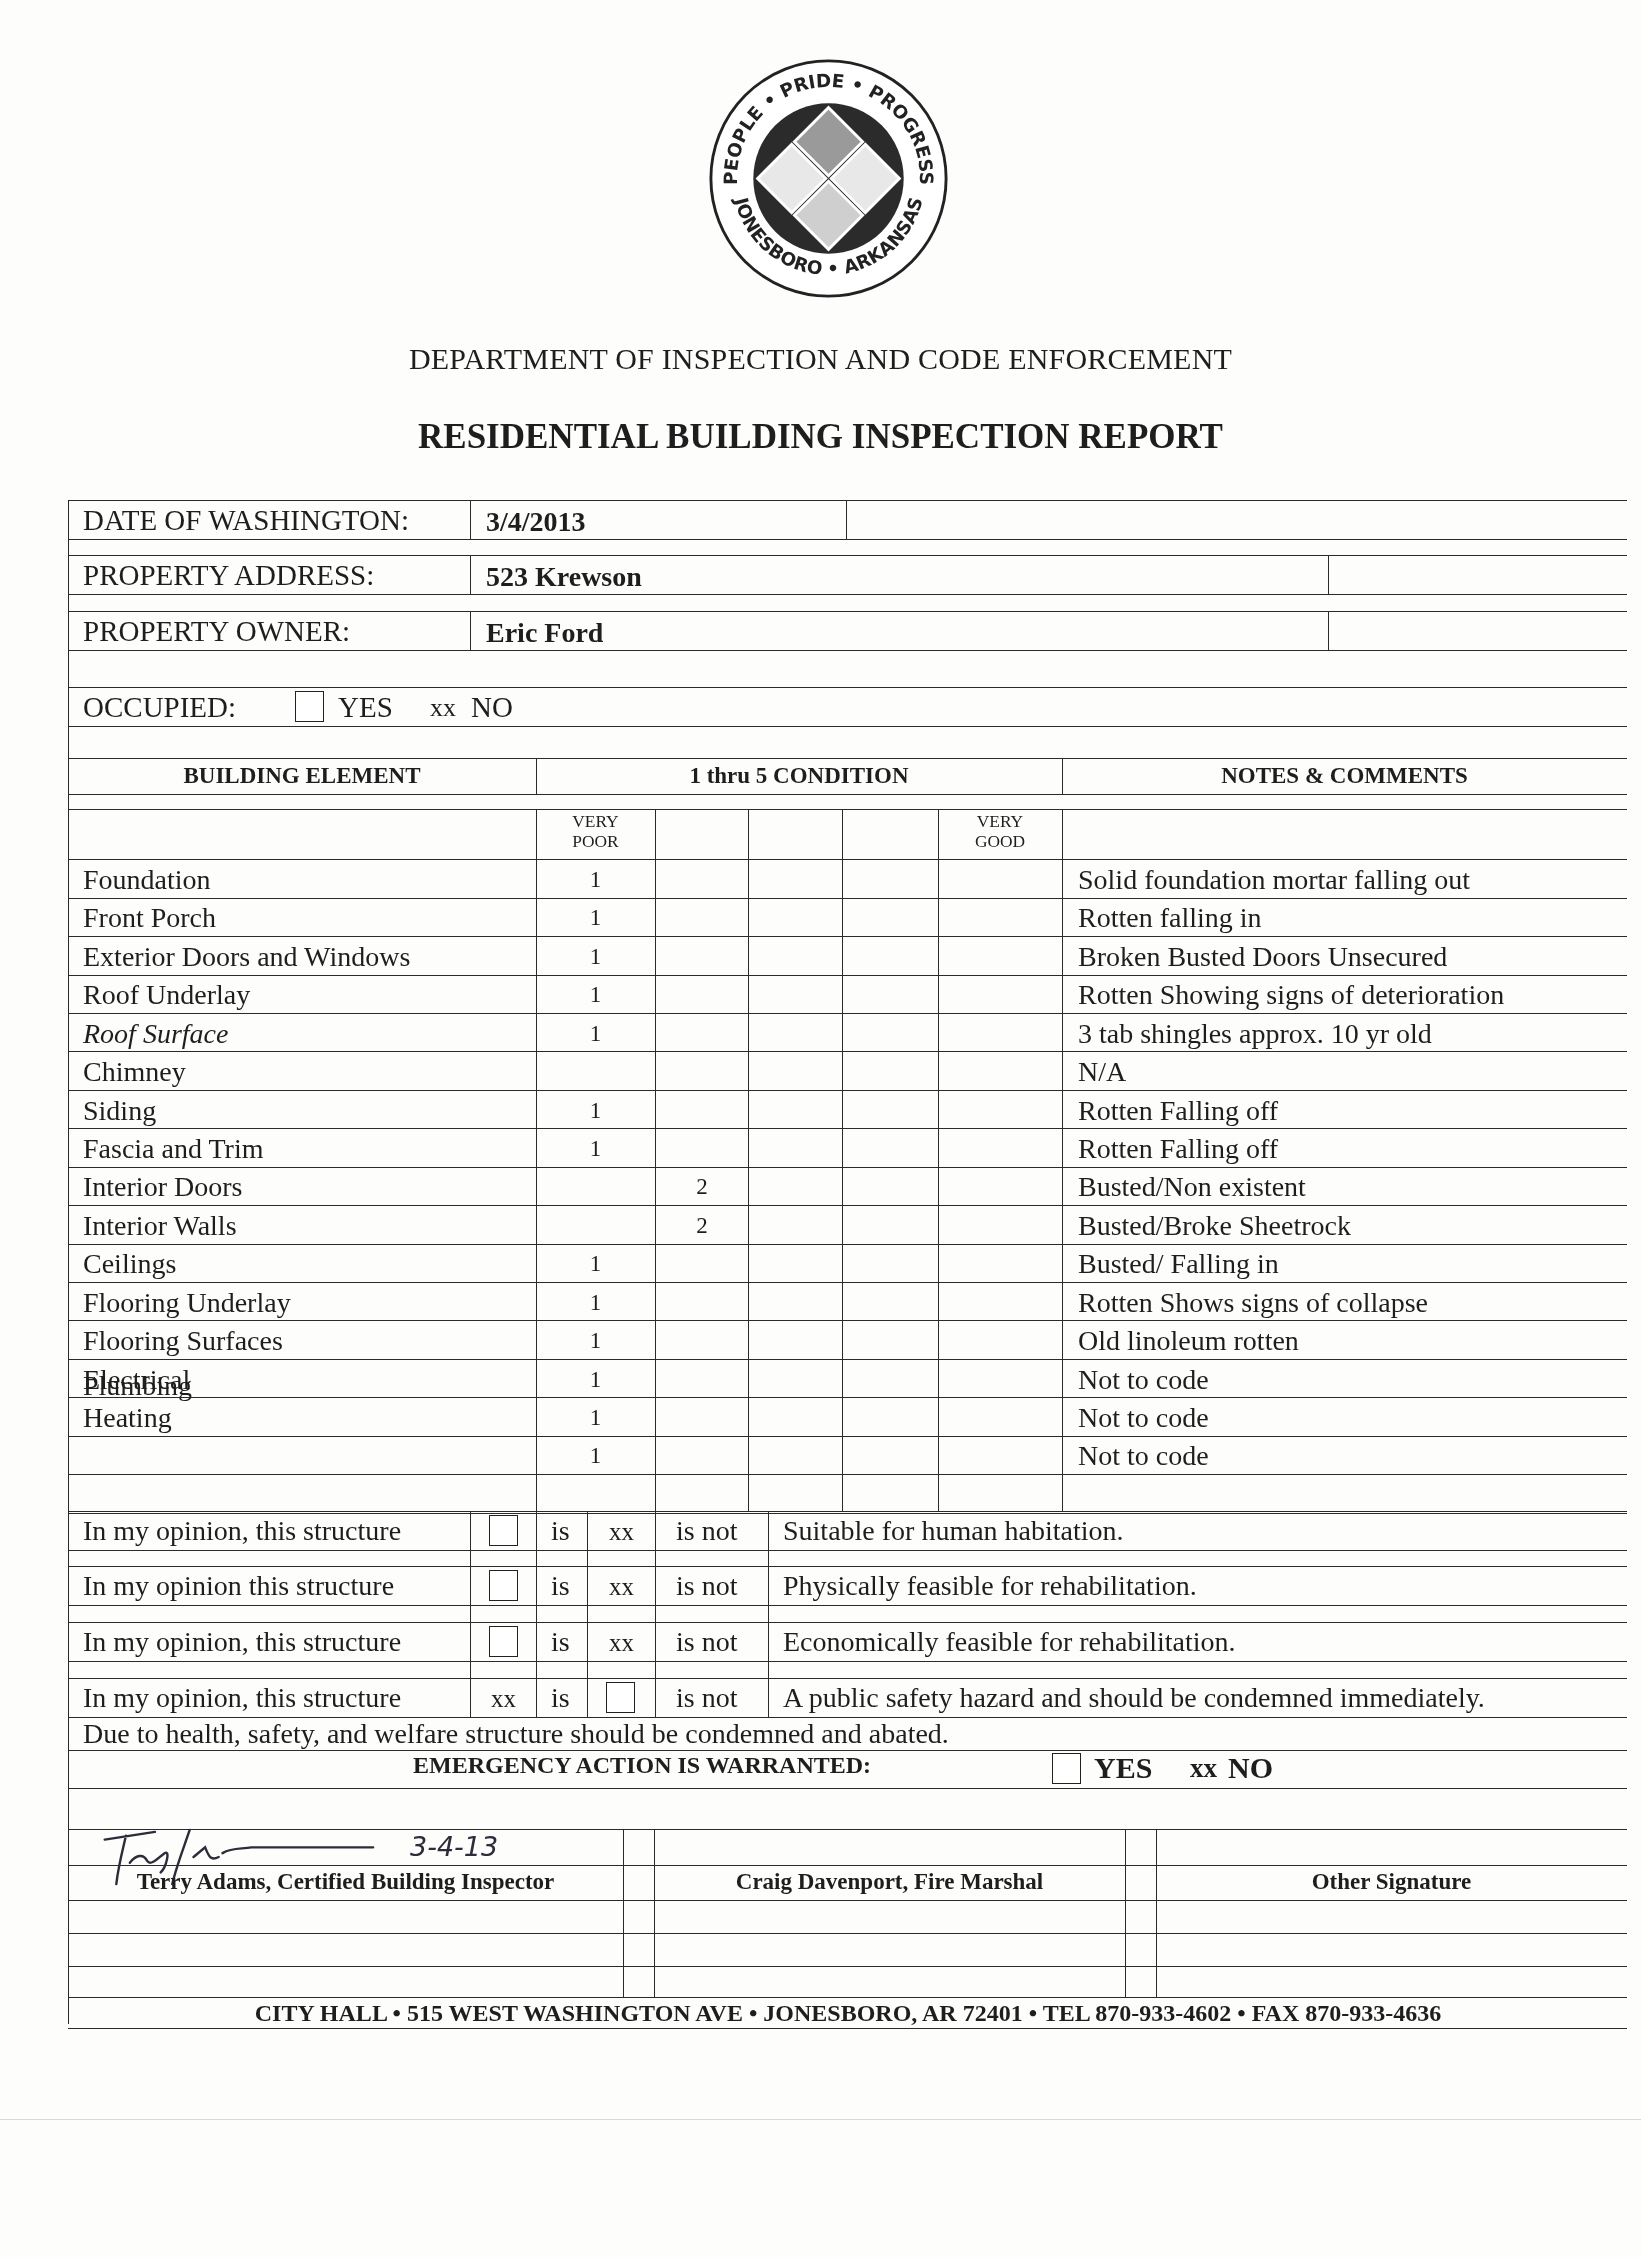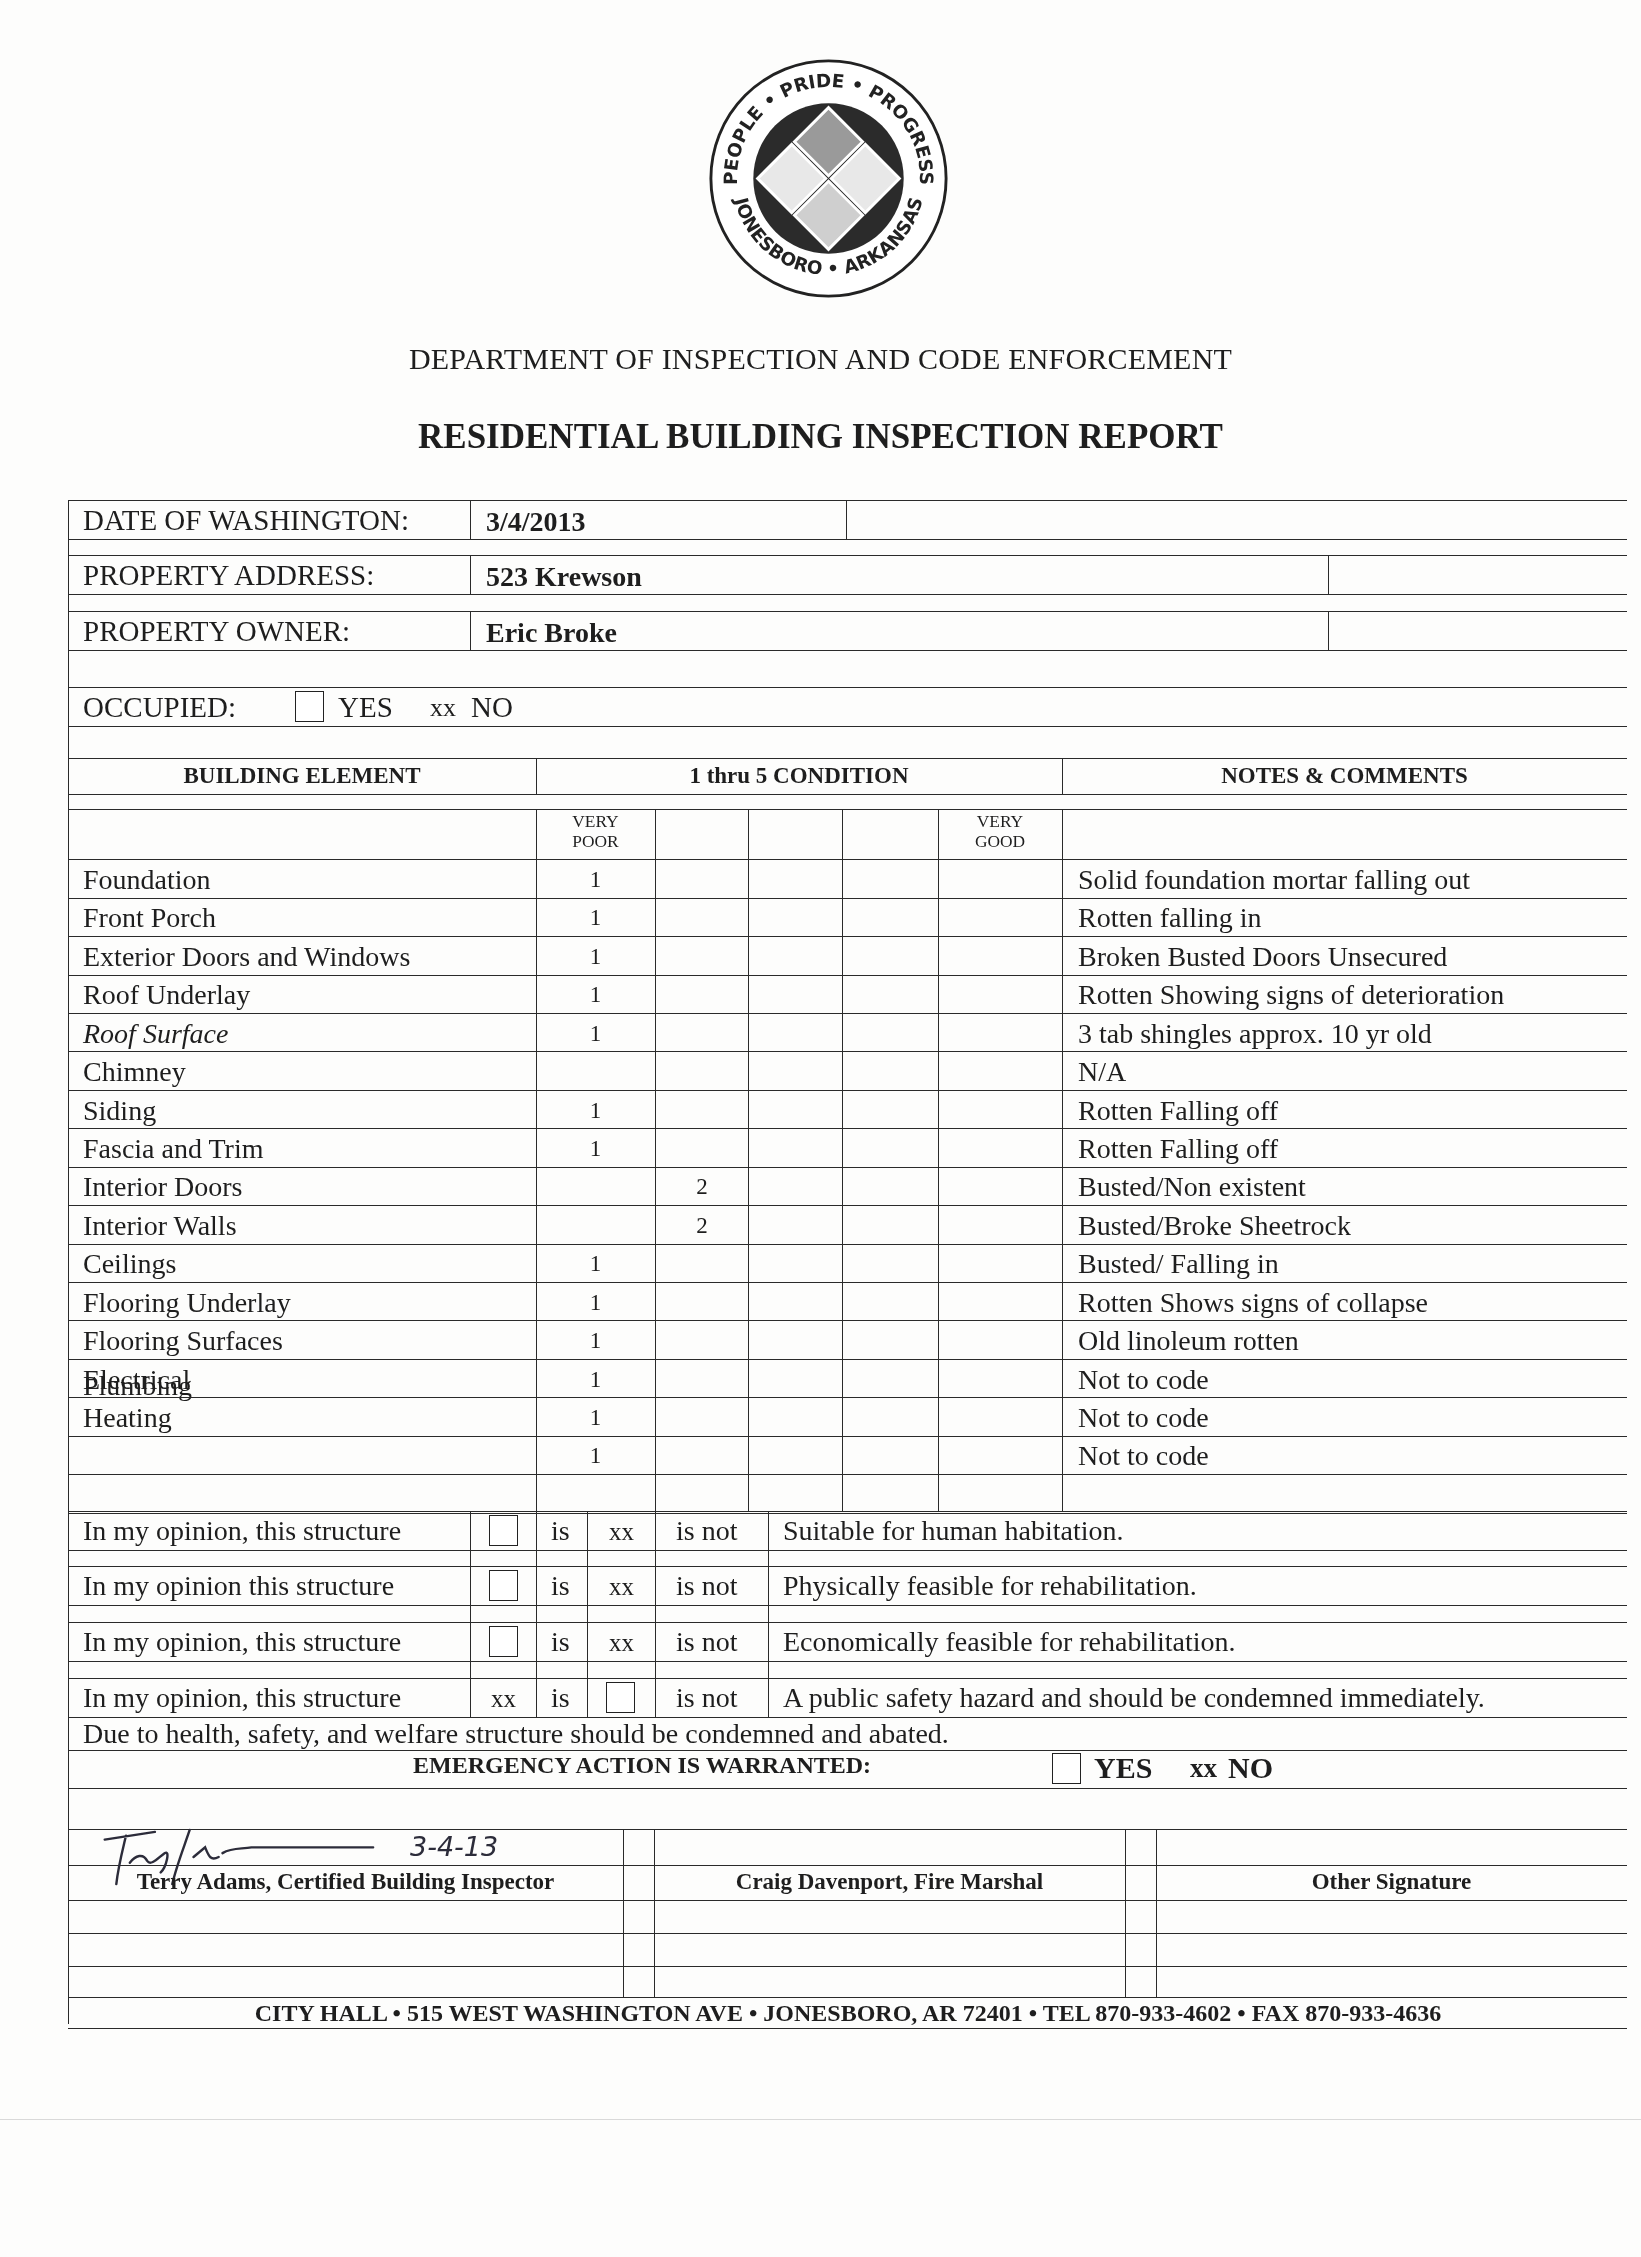--- a/index.html
+++ b/index.html
@@ -69,21 +69,21 @@
 <div class="vline" style="left:470px;top:555px;height:39px"></div>
 <div class="vline" style="left:1328px;top:555px;height:39px"></div>
 <div class="vline" style="left:470px;top:611px;height:39px"></div>
 <div class="vline" style="left:1328px;top:611px;height:39px"></div>
 
 <div class="txt lbl" style="left:83px;top:506px">DATE OF WASHINGTON:</div>
 <div class="txt val" style="left:486px;top:508px">3/4/2013</div>
 <div class="txt lbl" style="left:83px;top:561px">PROPERTY ADDRESS:</div>
 <div class="txt val" style="left:486px;top:563px">523 Krewson</div>
 <div class="txt lbl" style="left:83px;top:617px">PROPERTY OWNER:</div>
-<div class="txt val" style="left:486px;top:619px">Eric Broke</div>
+<div class="txt val" style="left:486px;top:619px">Eric Ford</div>
 
 <div class="txt lbl" style="left:83px;top:693px">OCCUPIED:</div>
 <div class="chk" style="left:295px;top:691px"></div>
 <div class="txt lbl" style="left:338px;top:693px">YES</div>
 <div class="txt lbl" style="left:430px;top:695px;font-size:26px">xx</div>
 <div class="txt lbl" style="left:471px;top:693px">NO</div>
 
 <div class="hline" style="left:68px;top:794px;width:1559px"></div>
 <div class="hline" style="left:68px;top:809px;width:1559px"></div>
 <div class="vline" style="left:536px;top:758px;height:36px"></div>

